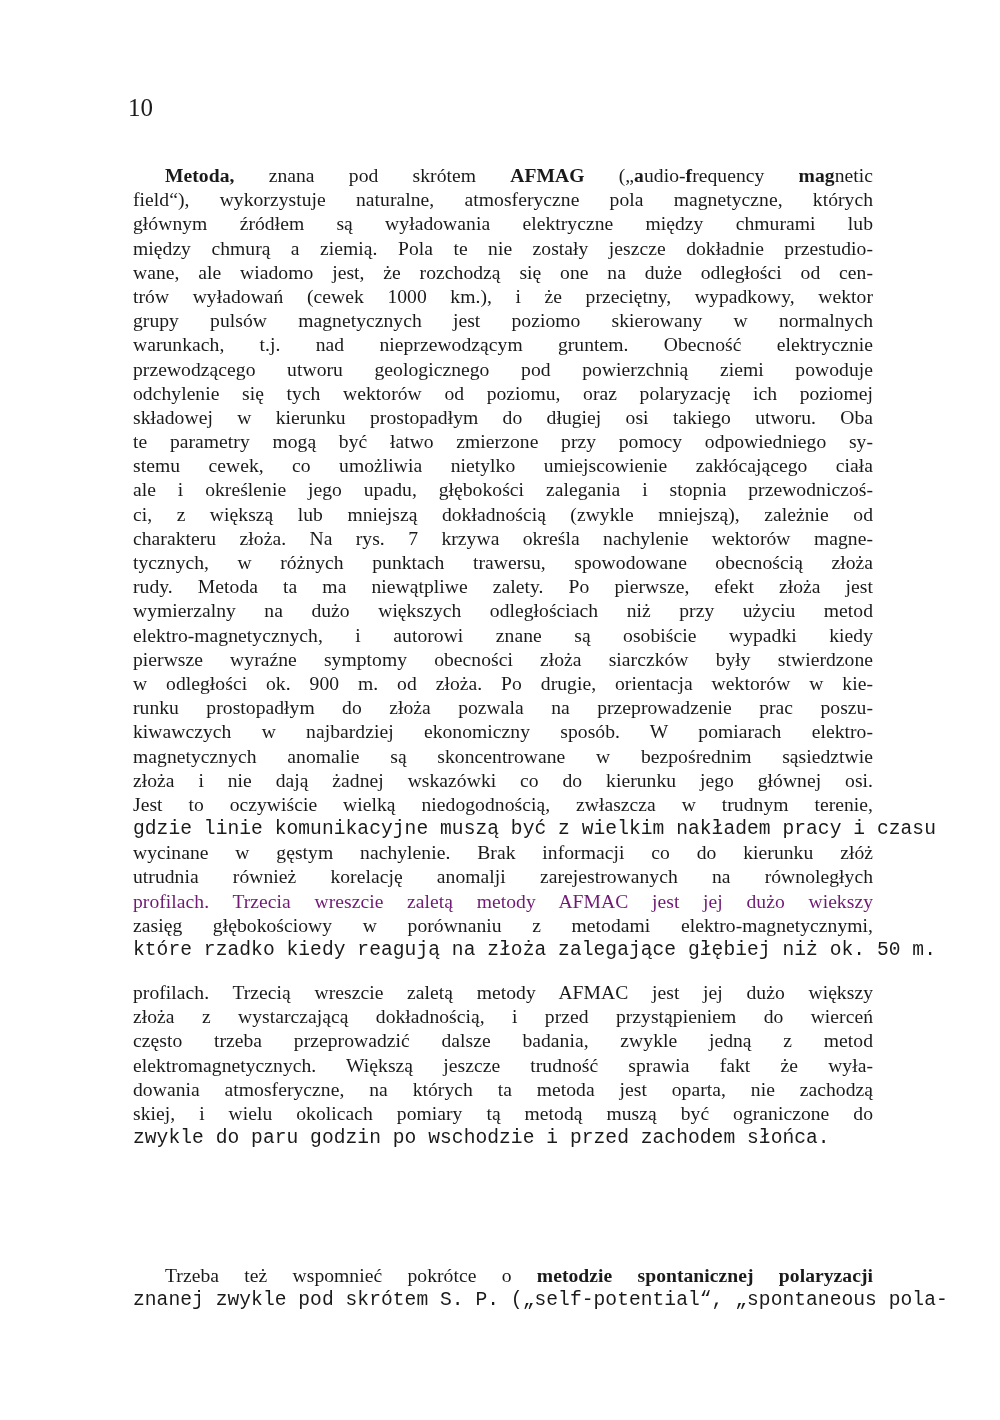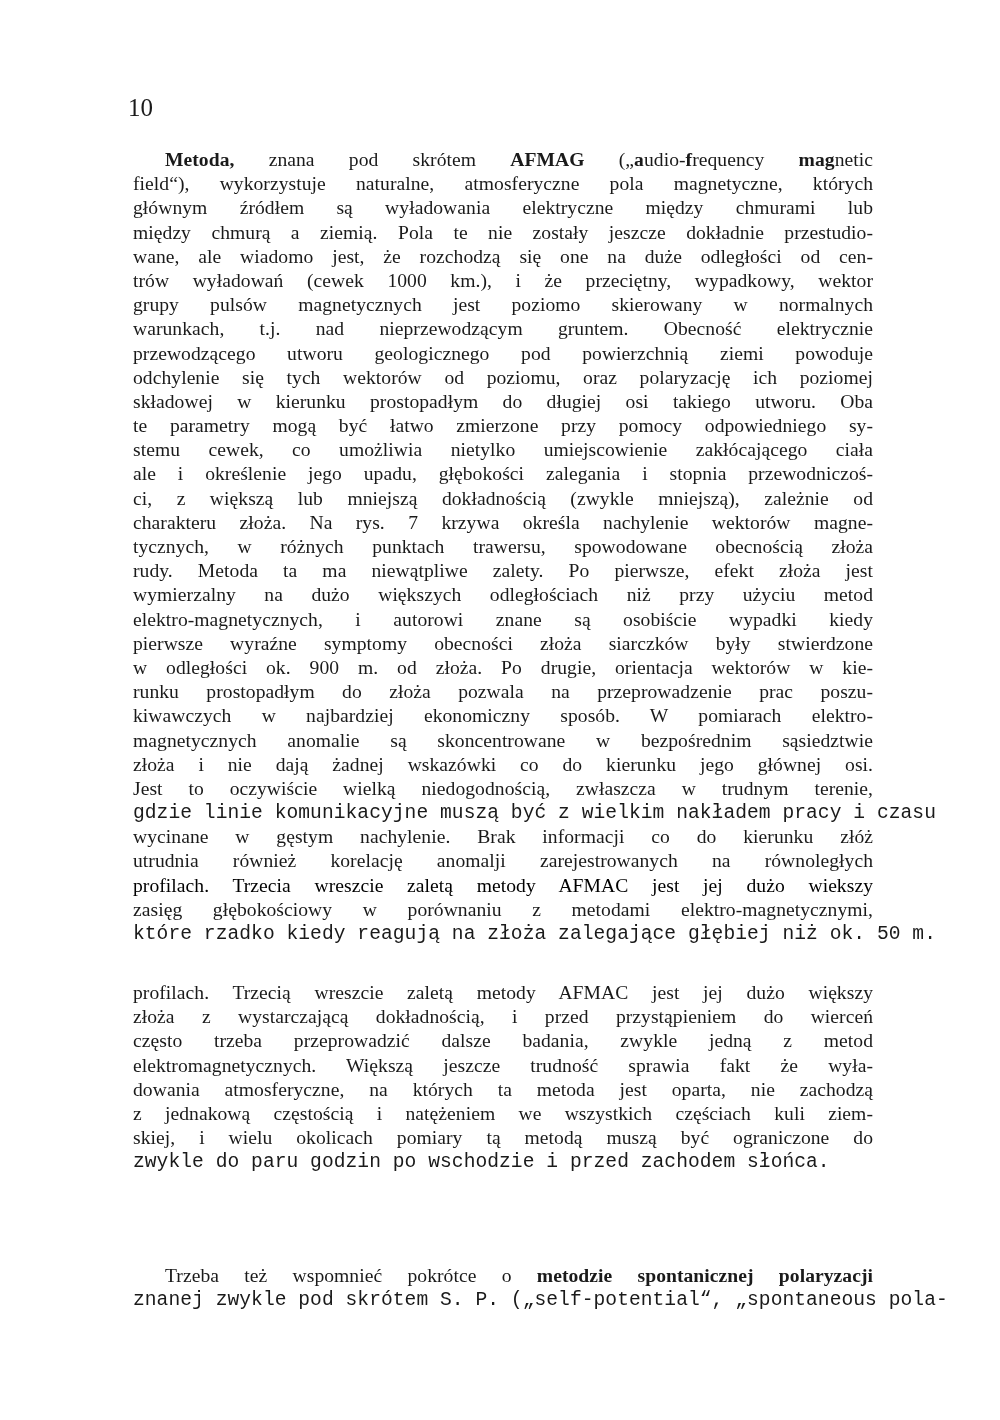--- a/index.html
+++ b/index.html
@@ -38,22 +38,22 @@
       letter-spacing: 0.05px;
     }
     .line.last {
       text-align-last: left;
       font-family: Liberation Mono, monospace;
     }
     .line.indent {
       padding-left: 32px;
     }
     .b { font-weight: bold; }
-    .faint { color: #000000; }
-    #para1 { top: 148px; }
+    .faint { color: #701a75; }
+    #para1 { top: 164px; }
     #para2 { top: 981px; }
     #para3 { top: 1264px; }
   </style>
 </head>
 <body>
 
 <div>
   <div class="page-number">10</div>
 
   <div class="block" id="para1">
@@ -90,21 +90,20 @@
       <span class="line"><span class="faint">profilach. Trzecia wreszcie zaletą metody AFMAC jest jej dużo wiekszy</span></span>
       <span class="line"><span>zasięg głębokościowy w porównaniu z metodami elektro-magnetycznymi,</span></span>
       <span class="line last"><span>które rzadko kiedy reagują na złoża zalegające głębiej niż ok. 50 m.</span></span>
     </div>
   <div class="block" id="para2">
       <span class="line"><span>profilach. Trzecią wreszcie zaletą metody AFMAC jest jej dużo większy</span></span>
       <span class="line"><span>złoża z wystarczającą dokładnością, i przed przystąpieniem do wierceń</span></span>
       <span class="line"><span>często trzeba przeprowadzić dalsze badania, zwykle jedną z metod</span></span>
       <span class="line"><span>elektromagnetycznych. Większą jeszcze trudność sprawia fakt że wyła-</span></span>
       <span class="line"><span>dowania atmosferyczne, na których ta metoda jest oparta, nie zachodzą</span></span>
-      <span class="line"><span>z jednakową częstością i natężeniem we wszystkich częściach kuli ziem-</span></span>
       <span class="line"><span>skiej, i wielu okolicach pomiary tą metodą muszą być ograniczone do</span></span>
       <span class="line last"><span>zwykle do paru godzin po wschodzie i przed zachodem słońca.</span></span>
     </div>
   <div class="block" id="para3">
       <span class="line indent"><span>Trzeba też wspomnieć pokrótce o </span><span class="b">metodzie spontanicznej polaryzacji</span></span>
       <span class="line last"><span>znanej zwykle pod skrótem S. P. („self-potential“, „spontaneous pola-</span></span>
     </div>
 </div>
 
 </body></html>

